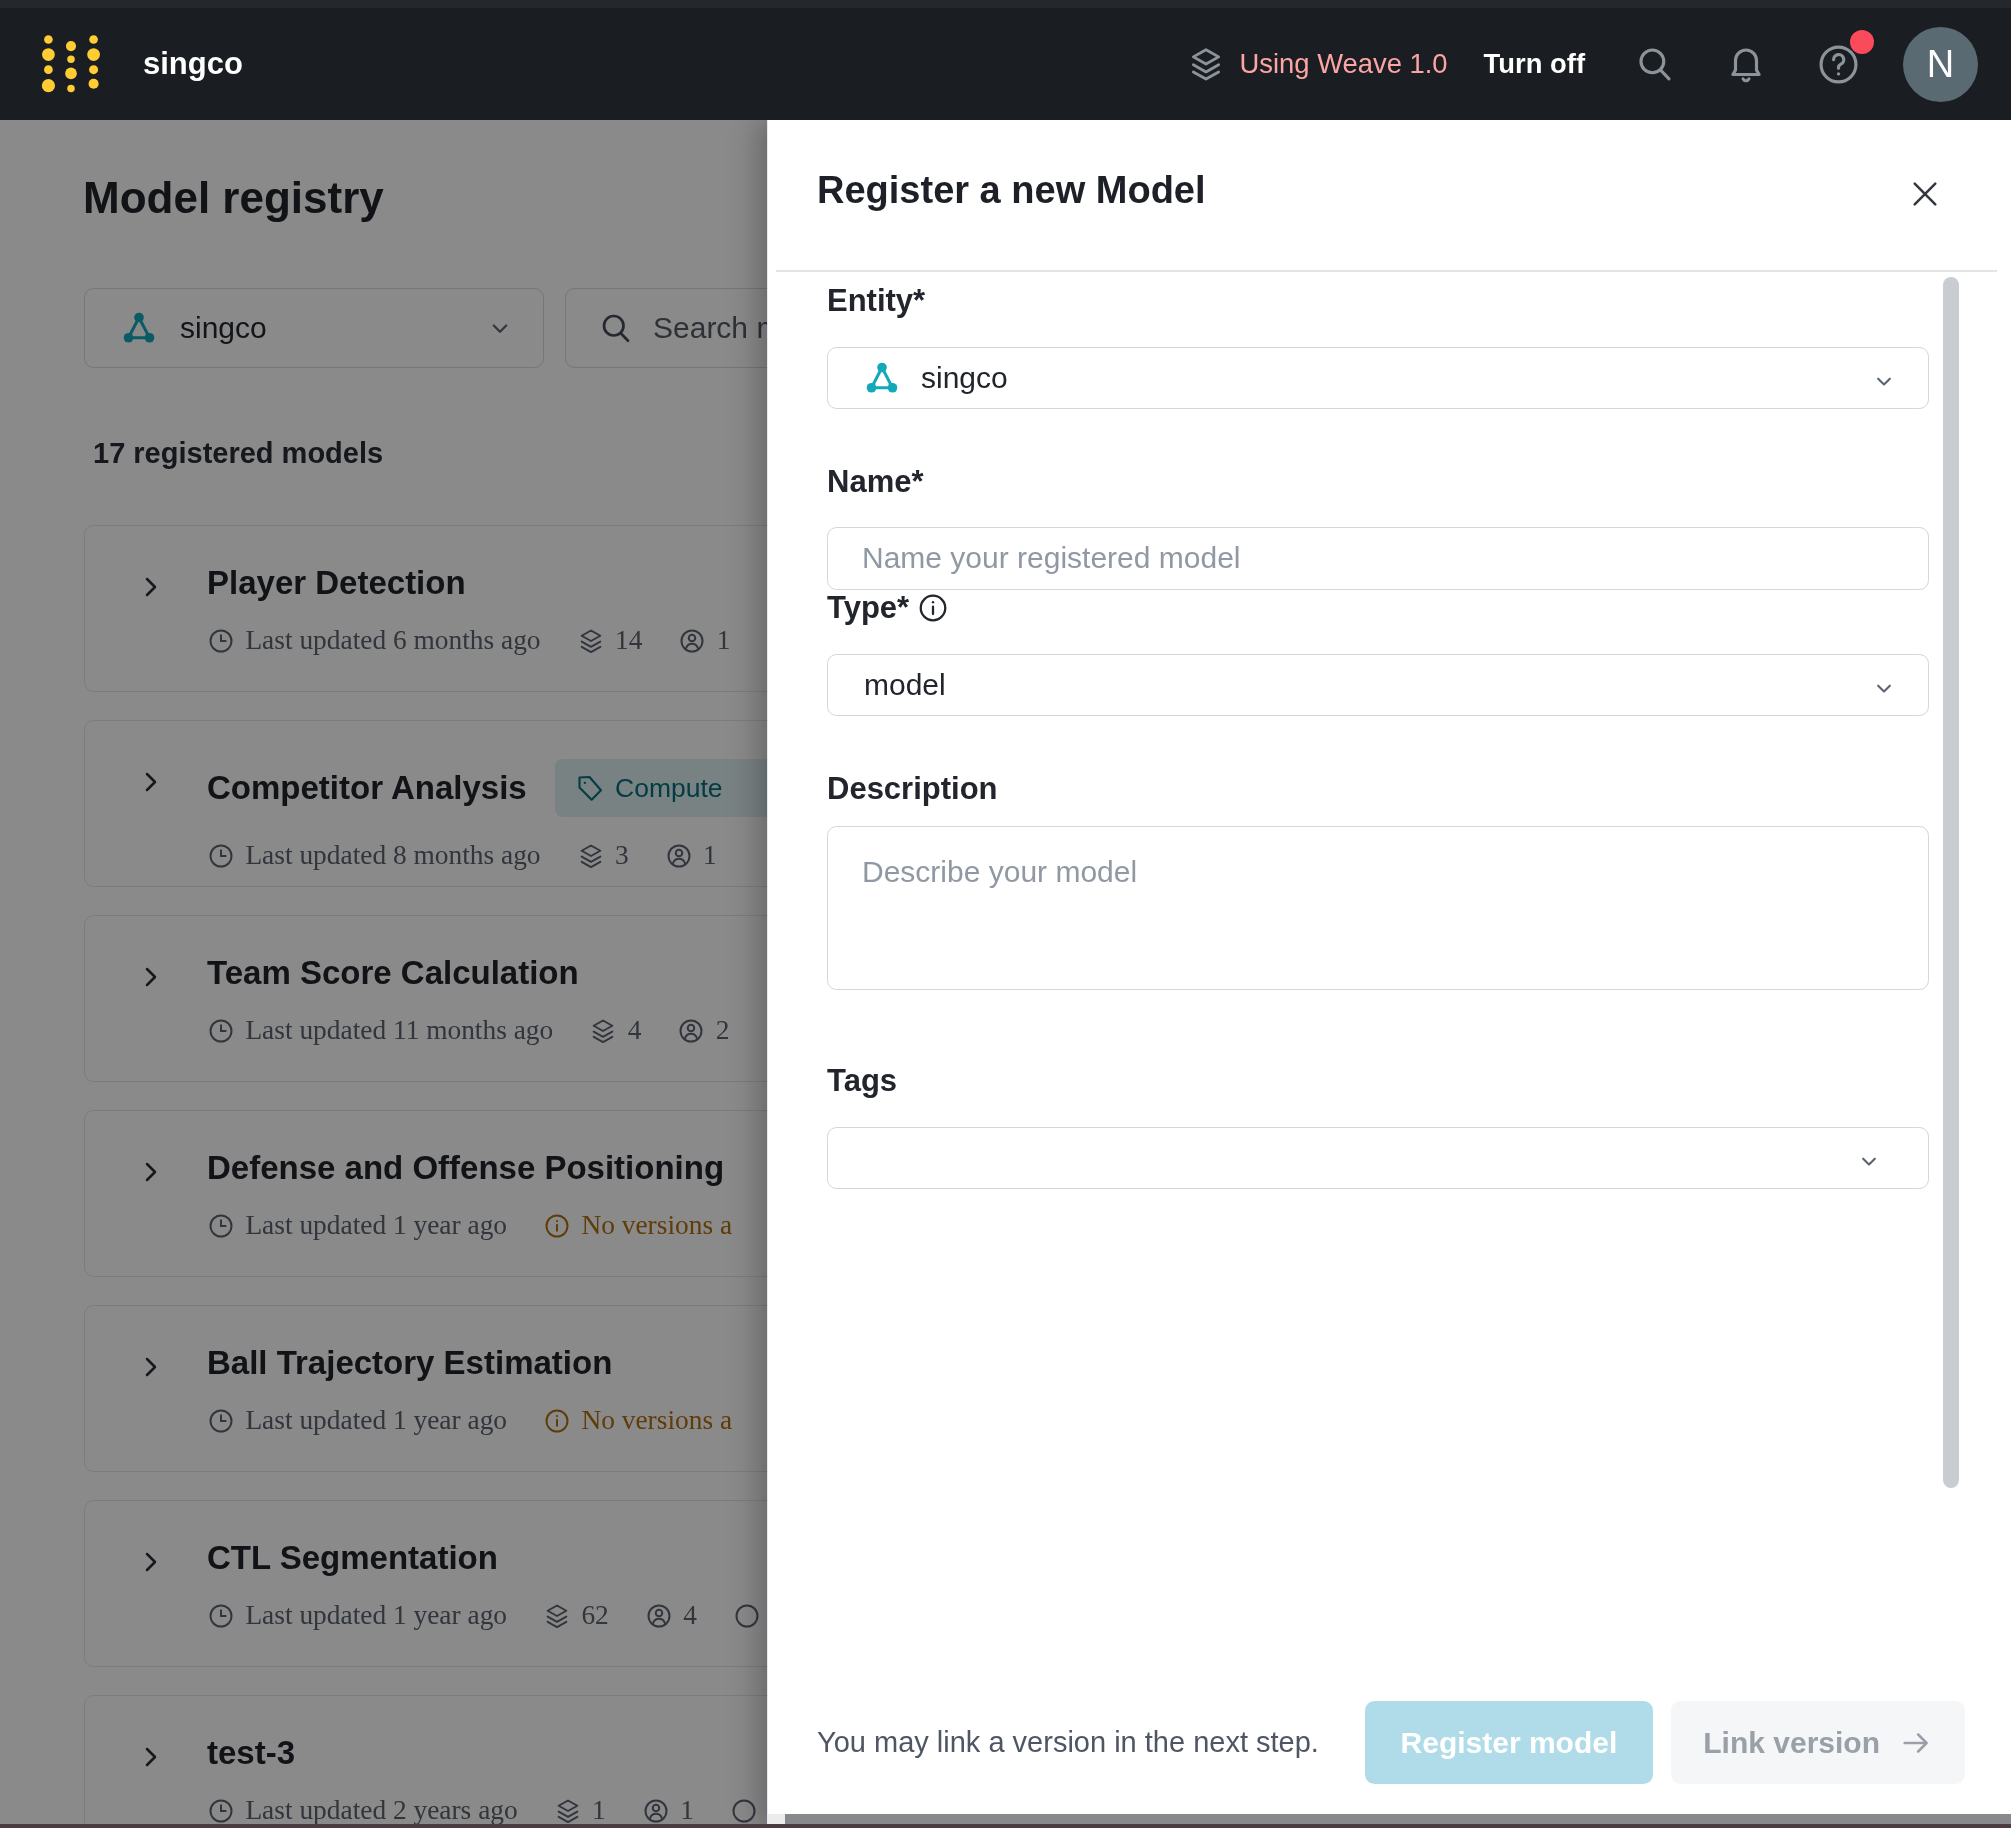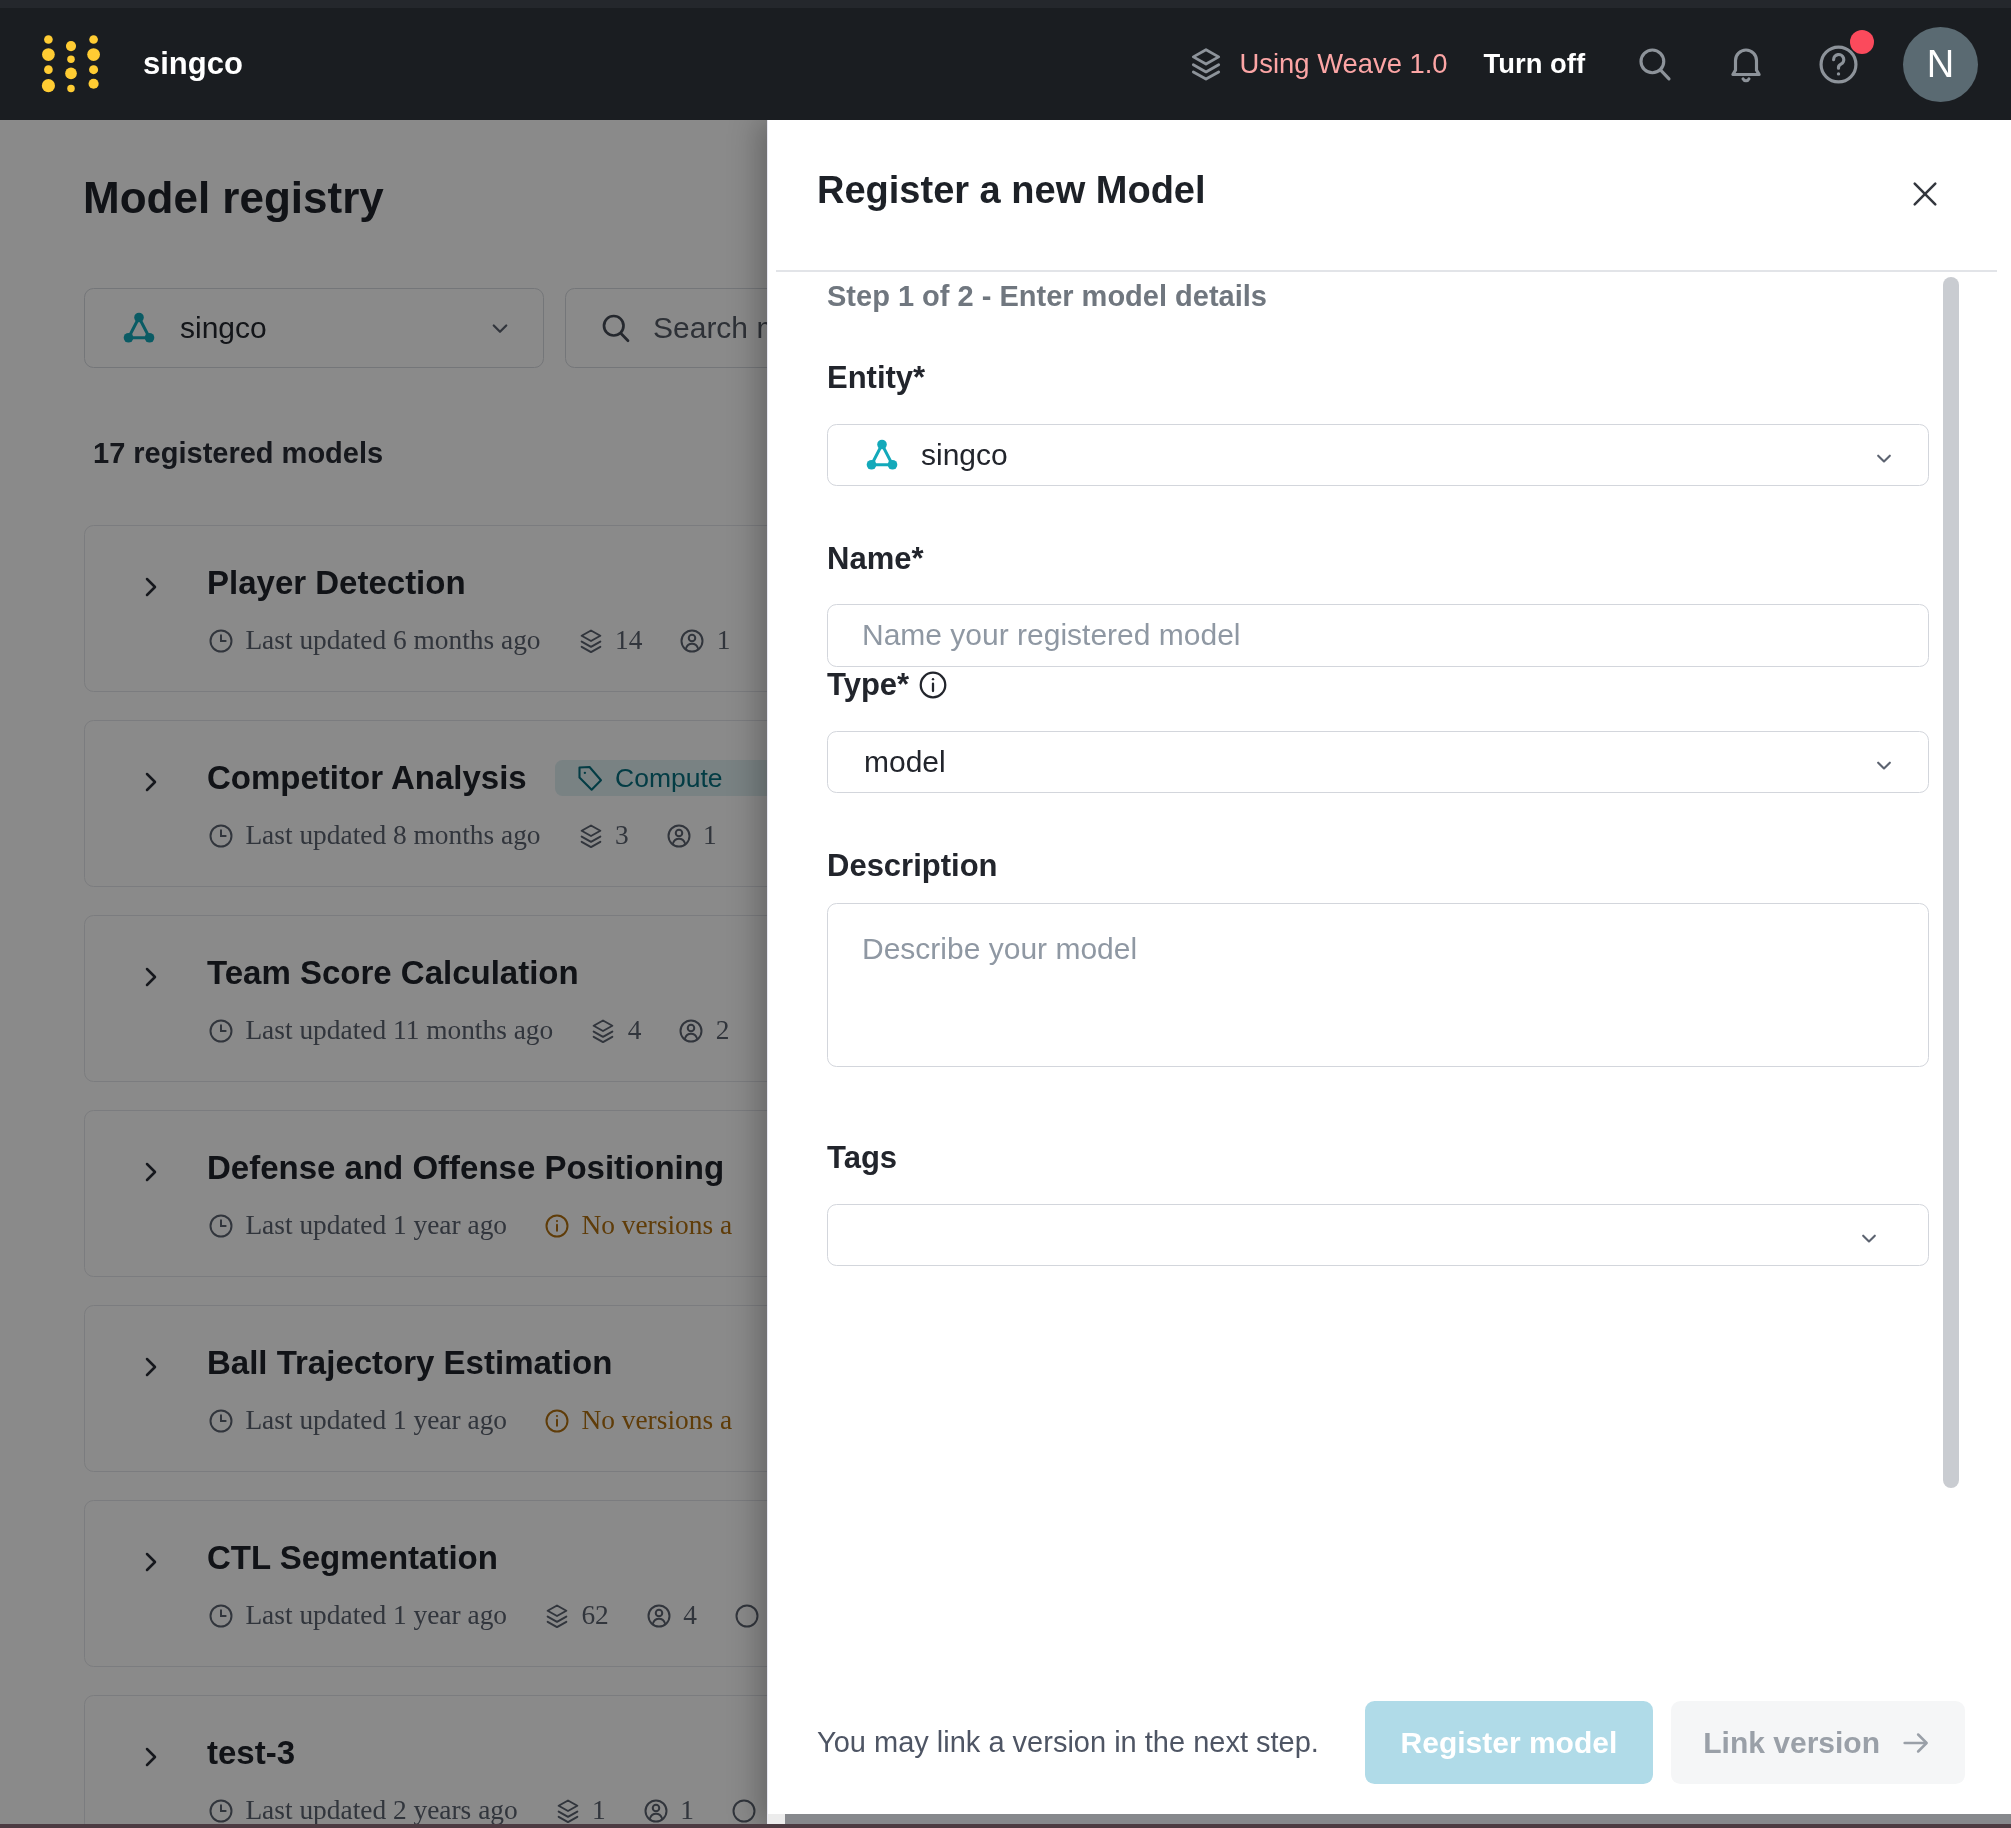--- a/index.html
+++ b/index.html
@@ -53,21 +53,21 @@
 
   .model-list { position:absolute; top:405px; left:84px; width:1751px; display:flex; flex-direction:column; gap:28px; }
   .card {
     position:relative; background:#fff; border:1.9px solid #e4e6ea; border-radius:9.5px;
     height:167px; padding:38px 38px 0 122px; cursor:pointer;
   }
   .card-chevron { position:absolute; left:50px; top:45px; }
   .card-title-row { display:flex; align-items:center; }
   .card-title { font-size:33px; font-weight:700; color:#20242c; white-space:nowrap; }
   .card-tag {
-    margin-left:28px; height:36px; background:#dff0f3; border-radius:7.6px;
+    margin-left:28px; height:58px; background:#dff0f3; border-radius:7.6px;
     display:inline-flex; align-items:center; padding:0 66px 0 21px; white-space:nowrap;
   }
   .card-tag .tag-text { font-size:26.5px; color:#07707f; margin-left:11.4px; }
   .card-meta { display:flex; align-items:center; gap:36px; margin-top:23px; color:#5c6370; }
   .meta-item { display:flex; align-items:center; gap:10.4px; font-size:27.4px; white-space:nowrap;font-family:Liberation Serif, serif; }
   .meta-item.warning { color:#b06f10; }
 
   
   .scrim { position:absolute; top:120px; left:0; right:0; bottom:0; background:rgba(0,0,0,0.46); z-index:10; }
   .bottom-edge { position:absolute; left:0; right:0; bottom:0; height:3.8px; background:#4c3b42; z-index:40; }
@@ -554,21 +554,20 @@
     <div class="modal-title">Register a new Model</div>
     <button class="modal-close">
       <svg width="38" height="38" viewBox="0 0 24 24" fill="none" stroke="#33373e" stroke-width="1.6" stroke-linecap="round">
           <path d="M5.5 5.5 18.5 18.5M18.5 5.5 5.5 18.5"></path>
         </svg>
     </button>
   </div>
   <div class="modal-divider"></div>
 
   <div class="modal-body">
-    <div class="step-text">Step 1 of 2 - Enter model details</div>
 
     <div class="field-label lbl-entity">Entity*</div>
     <div class="select-box">
       <span>
         <svg width="36" height="36" viewBox="0 0 24 24">
           <path d="M12 5 5 18.5h14Z" fill="none" stroke="#13a9ba" stroke-width="2"></path>
           <circle cx="12" cy="5" r="3.2" fill="#13a9ba"></circle>
             <circle cx="5" cy="18.5" r="3.2" fill="#13a9ba"></circle>
             <circle cx="19" cy="18.5" r="3.2" fill="#13a9ba"></circle>
         </svg>

